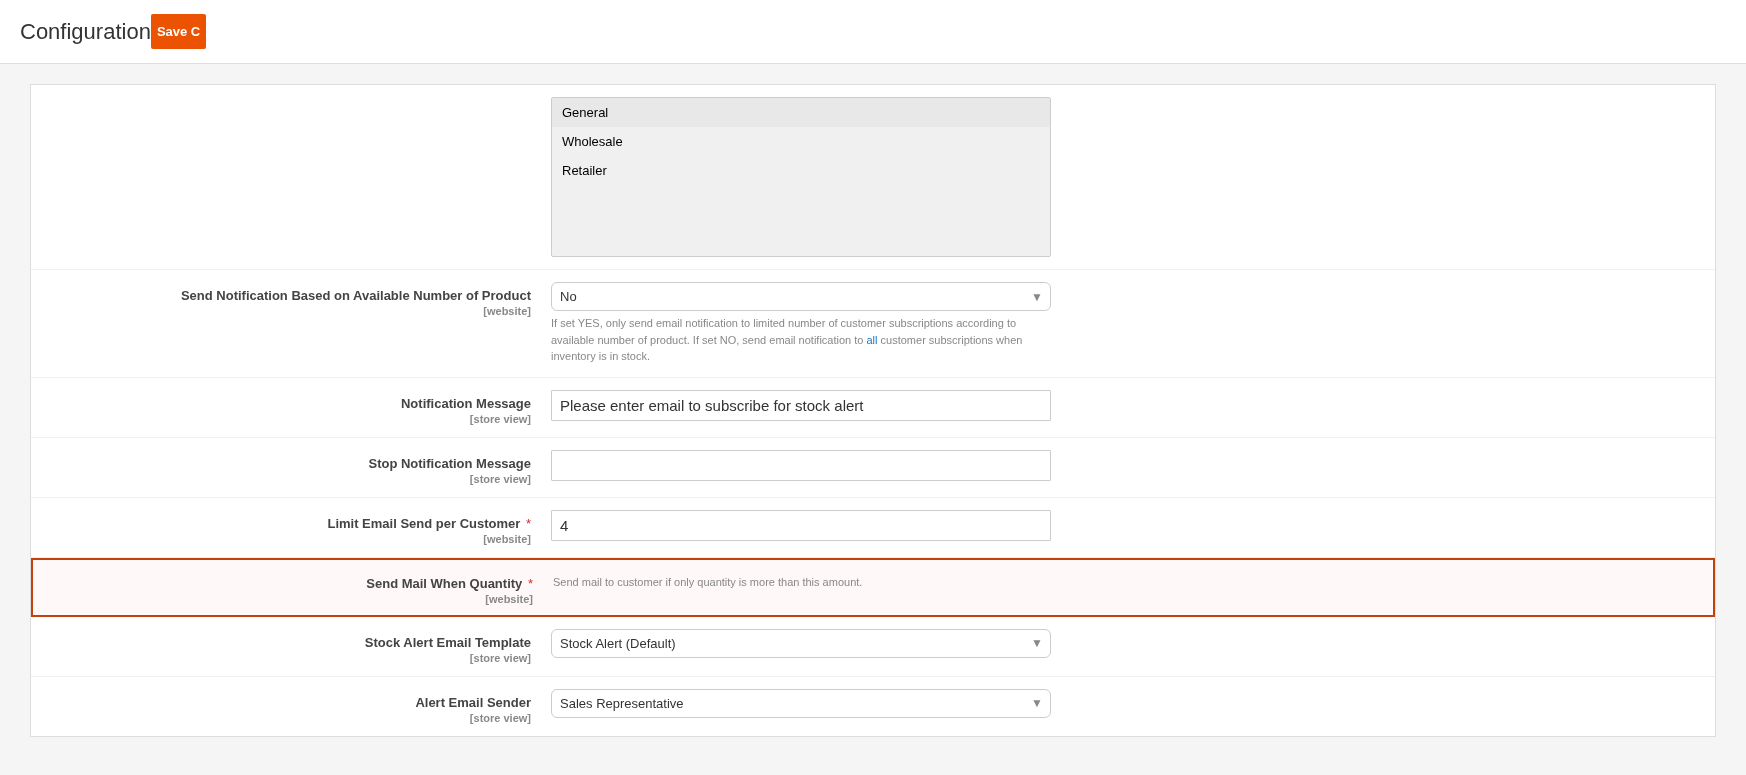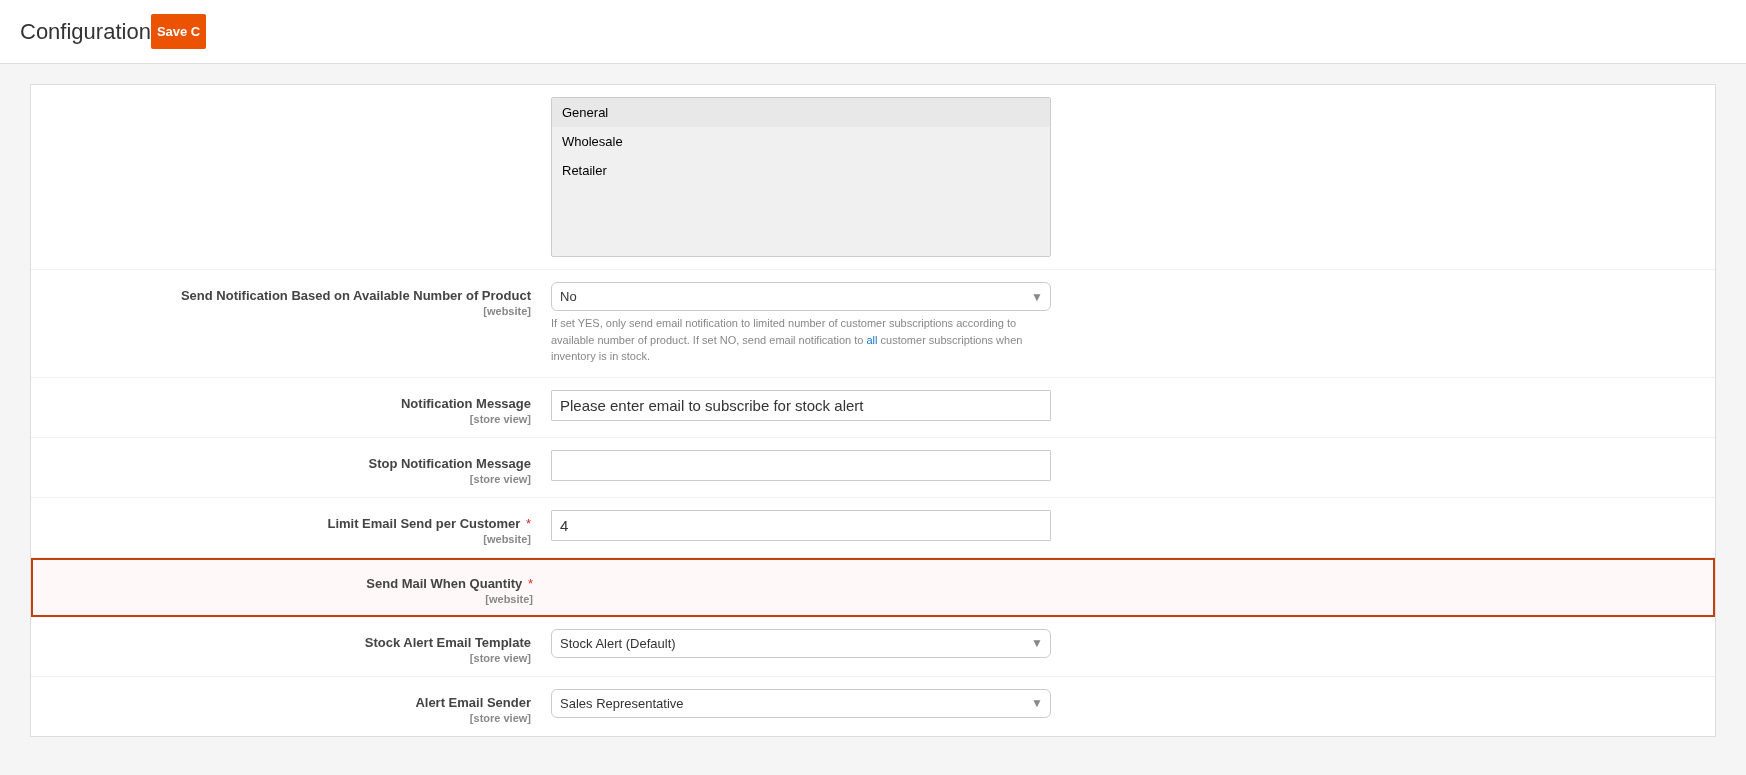--- a/index.html
+++ b/index.html
@@ -224,20 +224,21 @@
       </div>
     </div>
 
     <div class="form-row highlighted-row">
       <div class="form-label-col">
         <span class="form-label">Send Mail When Quantity</span>
         <span class="required-star">*</span>
         <span class="form-scope">[website]</span>
       </div>
       <div class="form-field-col">
+        <div class="field-help">Send mail to customer if only quantity is more than this amount.</div>
       </div>
     </div>
 
     <div class="form-row">
       <div class="form-label-col">
         <span class="form-label">Stock Alert Email Template</span>
         <span class="form-scope">[store view]</span>
       </div>
       <div class="form-field-col">
         <div class="form-select-wrapper">

